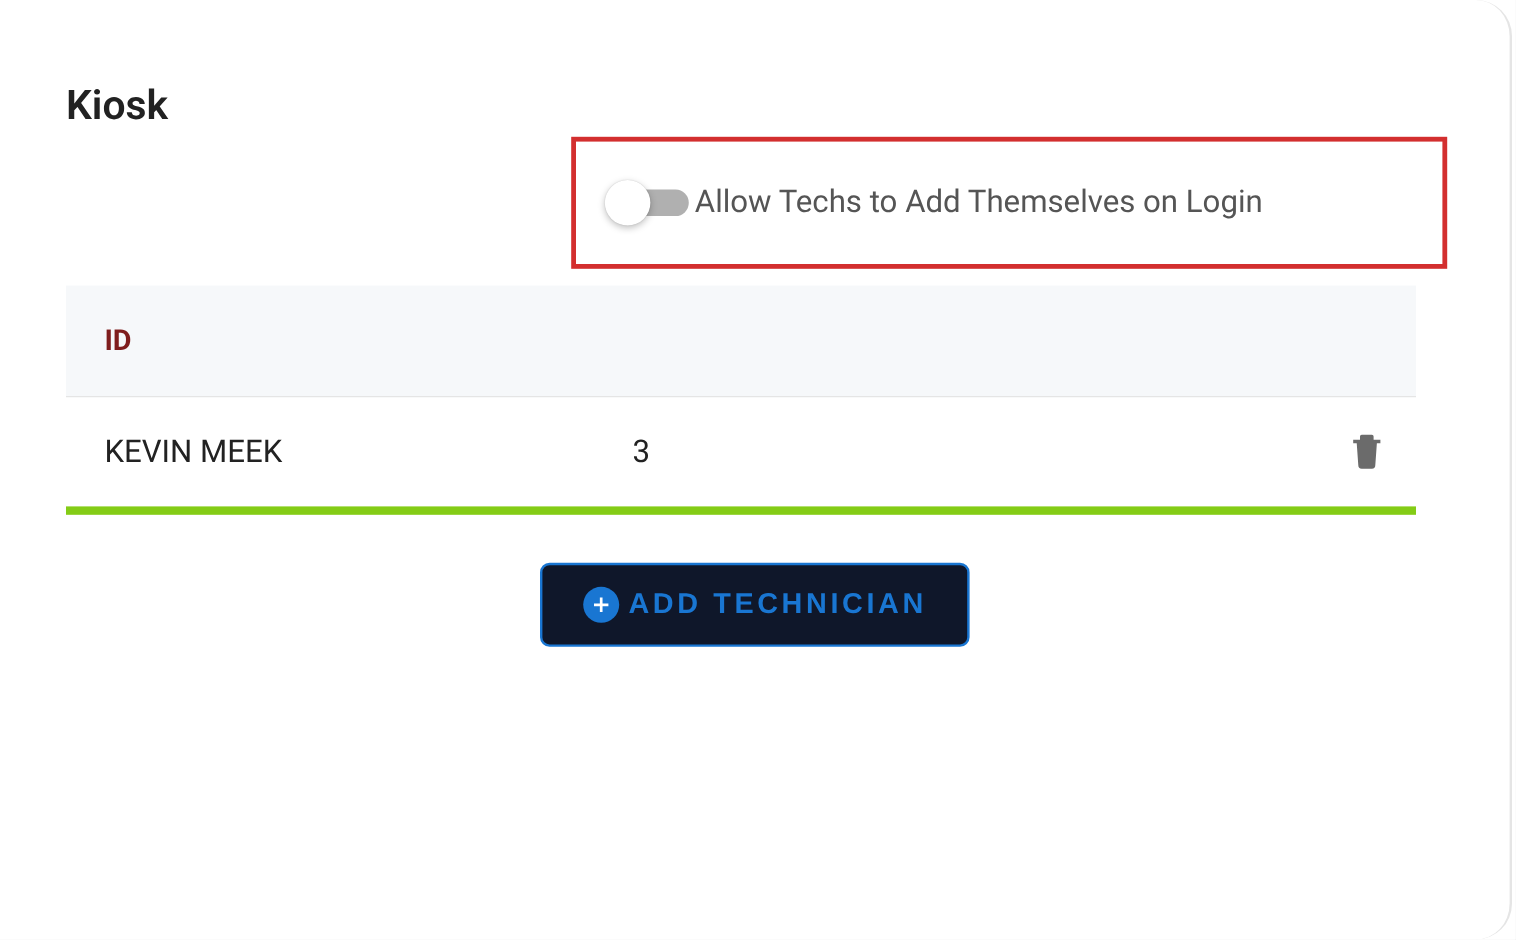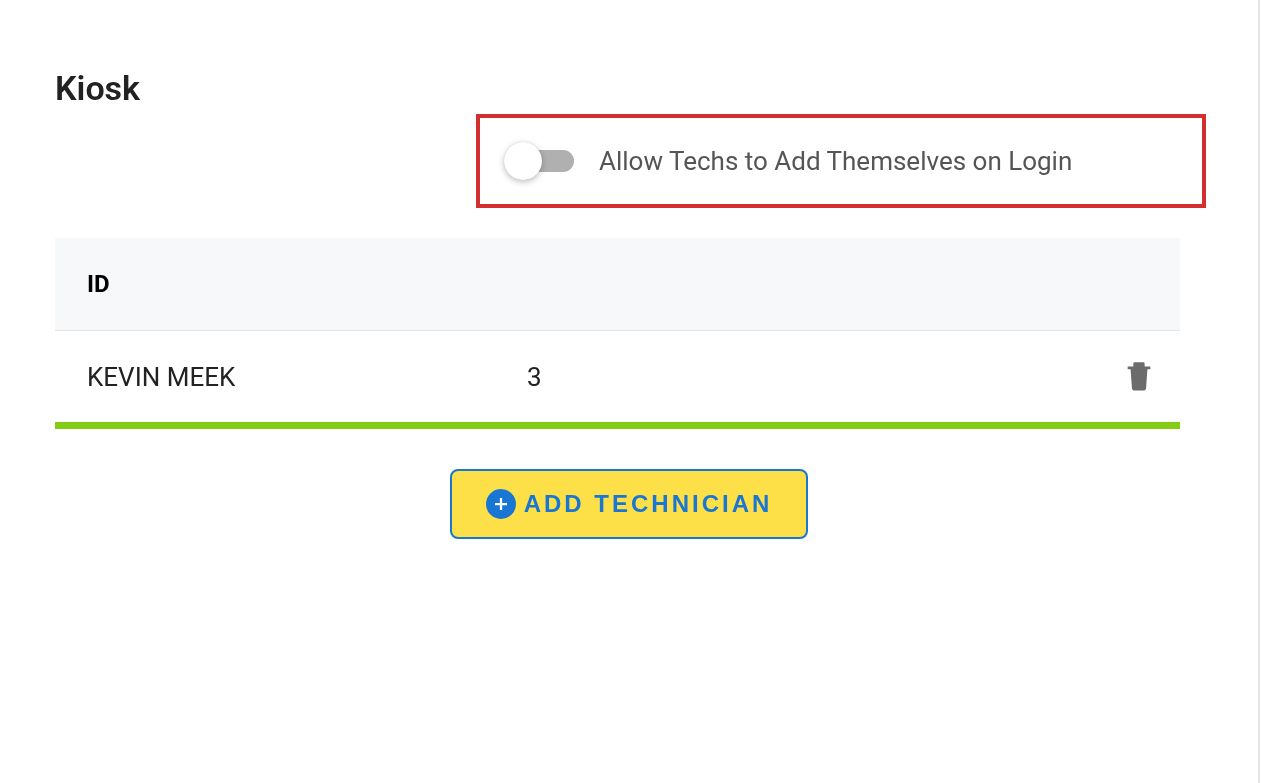--- a/index.html
+++ b/index.html
@@ -11,38 +11,38 @@
       font-family: -apple-system, BlinkMacSystemFont, "Segoe UI", Roboto, "Helvetica Neue", Arial, sans-serif;
       background: #ffffff;
       height: 100%;
     }
     .main-container {
       width: 1260px;
       position: relative;
       border-right: 2px solid #e5e5e5;
       min-height: 783px;
       padding-bottom: 60px;
+      border-radius: 30px;
     }
     .page-title {
       font-size: 34px;
       font-weight: 600;
       color: #222;
       padding: 68px 0 0 55px;
     }
     .highlight-box {
       position: absolute;
       border: 4px solid #d32f2f;
       left: 476px;
       top: 114px;
       width: 730px;
-      height: 94px;
+      height: 110px;
       display: flex;
       align-items: center;
       padding-left: 24px;
-      gap: 20px;
     }
     .toggle-switch {
       position: relative;
       width: 75px;
       height: 36px;
       display: flex;
       align-items: center;
       cursor: pointer;
     }
     .toggle-track {
@@ -77,21 +77,21 @@
     }
     .th-name {
       width: 440px;
       font-size: 24px;
       font-weight: 700;
       color: #333;
     }
     .th-id {
       font-size: 24px;
       font-weight: 700;
-      color: #000000;
+      color: #7f1d1d;
     }
     .table-row {
       display: flex;
       align-items: center;
       border-bottom: 7px solid #84cc16;
       min-height: 98px;
       padding-left: 32px;
       padding-right: 24px;
     }
     .row-name-col {
@@ -130,21 +130,21 @@
       display: flex;
       justify-content: center;
       margin-top: 40px;
     }
     .add-button {
       display: inline-flex;
       align-items: center;
       gap: 8px;
       border: 2px solid #1976d2;
       border-radius: 8px;
-      background: #fde047;
+      background: #0f172a;
       padding: 18px 34px;
       cursor: pointer;
       font-size: 24px;
       font-weight: 600;
       letter-spacing: 3px;
       color: #1976d2;
     }
     .plus-circle {
       width: 30px;
       height: 30px;

